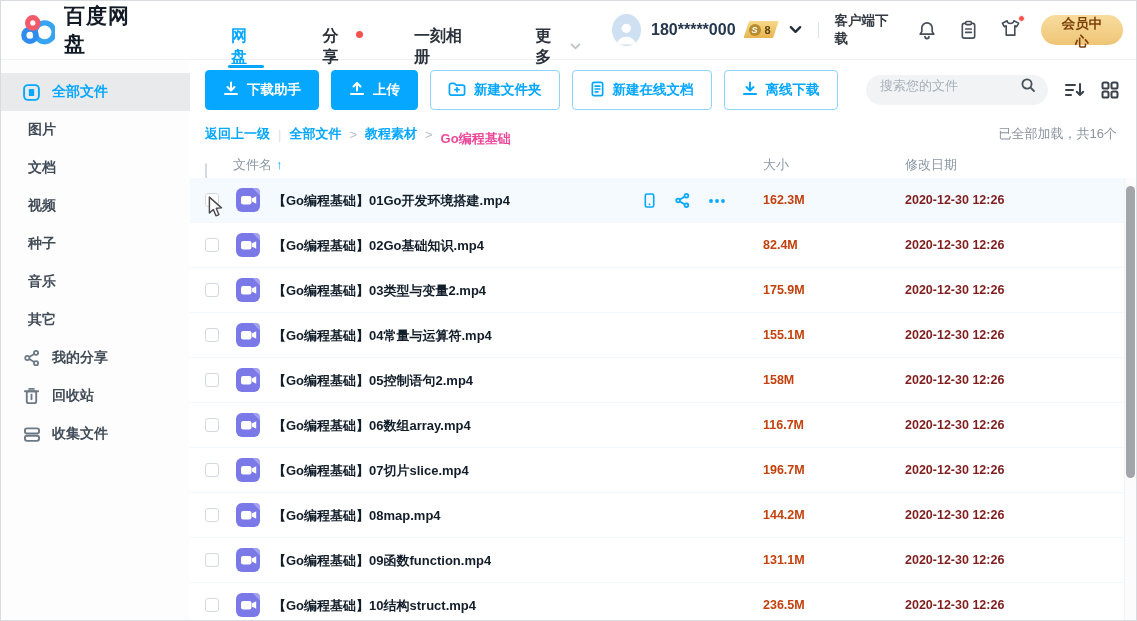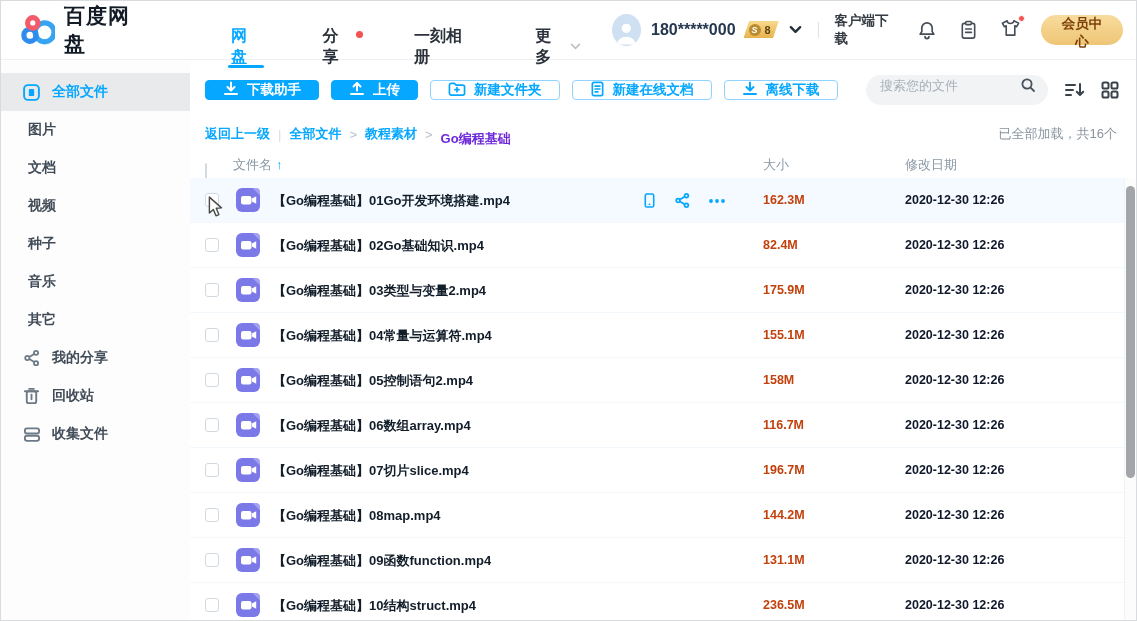--- a/index.html
+++ b/index.html
@@ -41,54 +41,54 @@
   .side-item { height:38px; display:flex; align-items:center; padding-left:22px; gap:11px; font-size:14px; font-weight:600; color:#40four; color:#414c58; cursor:pointer; }
   .side-item .sicon { width:19px; display:flex; justify-content:center; color:#6d7a86; }
   .side-item.active { background:#e9eaeb; color:#06a7ff; }
   .side-item.active .sicon { color:#06a7ff; }
   .side-item.indent { padding-left:28px; }
 
   
   .main { position:absolute; top:61px; left:190px; right:0; bottom:0; background:#fff; overflow:hidden; }
 
   .toolbar { position:absolute; top:13px; left:15px; right:18px; height:32px; display:flex; align-items:center; gap:12px; }
-  .tbtn { height:20px; border-radius:4px; display:inline-flex; align-items:center; gap:8px; padding:0 17px; font-size:13.5px; font-weight:700; font-family:inherit; cursor:pointer; }
+  .tbtn { height:40px; border-radius:4px; display:inline-flex; align-items:center; gap:8px; padding:0 17px; font-size:13.5px; font-weight:700; font-family:inherit; cursor:pointer; }
   .tbtn.solid { background:#06a7ff; border:1px solid #06a7ff; color:#fff; }
   .tbtn.outline { background:#fff; border:1px solid #8fd3ff; color:#06a7ff; }
   .toolbar-right { margin-left:auto; display:flex; align-items:center; gap:16px; }
   .search-pill { width:182px; height:30px; border-radius:15px; background:#f1f3f5; display:flex; align-items:center; padding:0 12px 10px 14px; }
   .search-pill input { flex:1; border:none; outline:none; background:transparent; font-size:13px; font-family:inherit; color:#333; min-width:0; }
   .search-pill input::placeholder { color:#a8b0b8; }
   .search-pill .search-ic { color:#49525b; display:flex; cursor:pointer; }
   .view-ic { color:#39424b; display:flex; cursor:pointer; }
 
   .crumb-row { position:absolute; top:60px; left:15px; right:20px; height:26px; display:flex; align-items:center; font-size:13px; font-weight:700; }
   .crumb-link { color:#06a7ff; cursor:pointer; }
   .crumb-pipe { color:#d8dee4; margin:0 8px; font-weight:400; }
   .crumb-gt { color:#b6c0ca; margin:0 8px; font-weight:400; }
-  .crumb-current { color:#6d28d9;margin-top:10px; }
+  .crumb-current { color:#ec4899;margin-top:10px; }
   .loaded-status { margin-left:auto; font-size:13px; font-weight:400; color:#8a939e; }
 
   .thead { position:absolute; top:90px; left:0; right:0; height:27px; font-size:13px; color:#8a98a5; }
   .thead .cell { position:absolute; top:0; line-height:27px; }
   .sort-arrow { color:#06a7ff; font-weight:700; margin-left:4px; }
 
   .checkbox { width:14px; height:14px; border:1px solid #d2dae1; border-radius:3px; background:#fff; cursor:pointer; }
 
   .rows { position:absolute; top:117px; left:0; right:0; bottom:0; }
   .frow { position:relative; height:45px; border-bottom:1px solid #f3f8fc; cursor:pointer; }
   .frow.hovered { background:#f4faff; }
   .frow .checkbox { position:absolute; left:15px; top:15px; }
   .frow .ficon { position:absolute; left:43px; top:7px; width:30px; height:30px; }
   .frow .fname { position:absolute; left:83px; top:0; line-height:45px; font-size:13px; font-weight:700; color:#121d2a; white-space:nowrap; max-width:360px; overflow:hidden; }
   .frow .actions { position:absolute; left:452px; top:0; height:45px; display:flex; align-items:center; gap:17px; visibility:hidden; color:#06a7ff; }
   .frow.hovered .actions { visibility:visible; }
   .frow .actions span { display:flex; cursor:pointer; }
   .frow .fsize { position:absolute; left:573px; top:0; line-height:45px; font-size:12.5px; font-weight:700; color:#c2410c; }
-  .frow .fdate { position:absolute; left:715px; top:0; line-height:45px; font-size:12.5px; font-weight:700; color:#0f172a; }
+  .frow .fdate { position:absolute; left:715px; top:0; line-height:45px; font-size:12.5px; font-weight:700; color:#7f1d1d; }
   .mouse-cursor { position:absolute; left:18px; top:18px; z-index:10; pointer-events:none; }
 
   .scroll-track { position:absolute; top:117px; right:1px; bottom:1px; width:12px; background:#fcfcfd; border-left:1px solid #f1f2f3; }
   .scroll-thumb { position:absolute; top:8px; right:1.5px; width:9px; height:292px; border-radius:5px; background:#a2a6ab; cursor:pointer; }
 </style>
 </head>
 <body>
 
 <div class="frame"></div>
 

